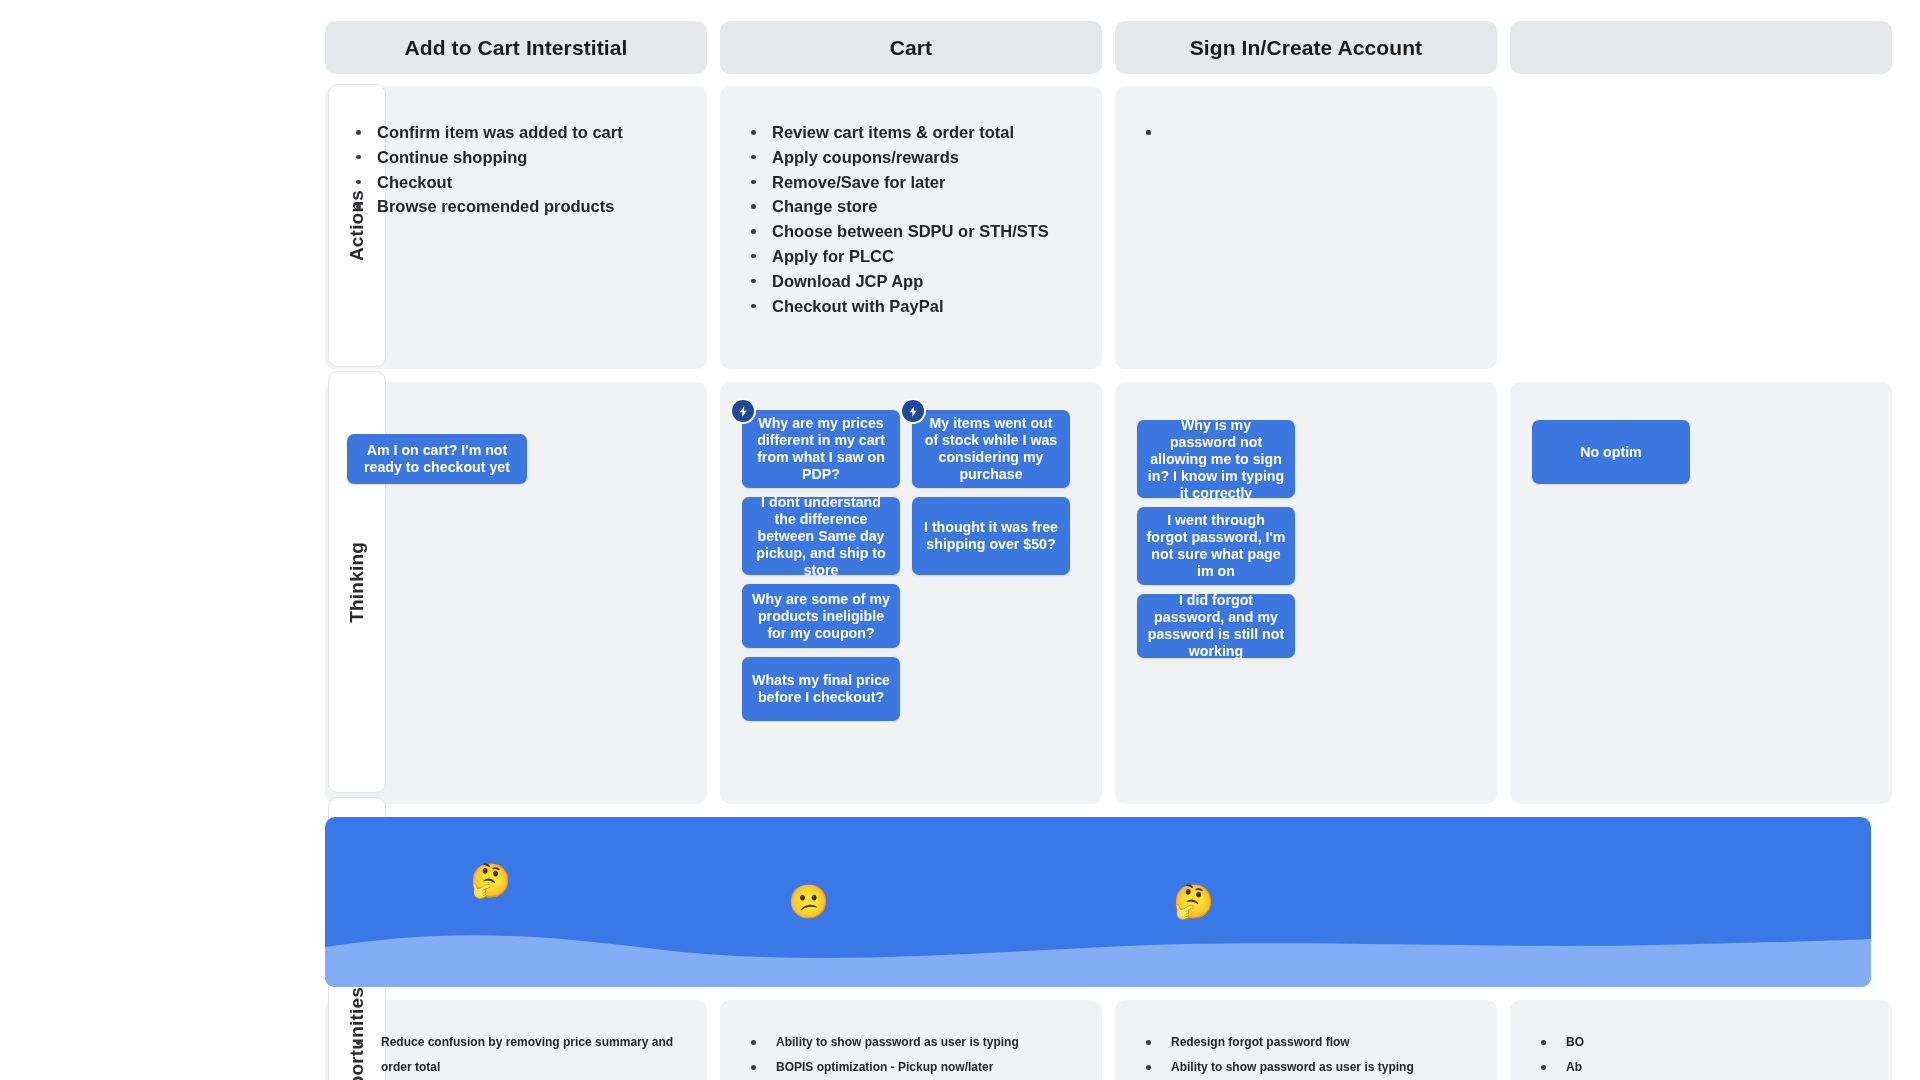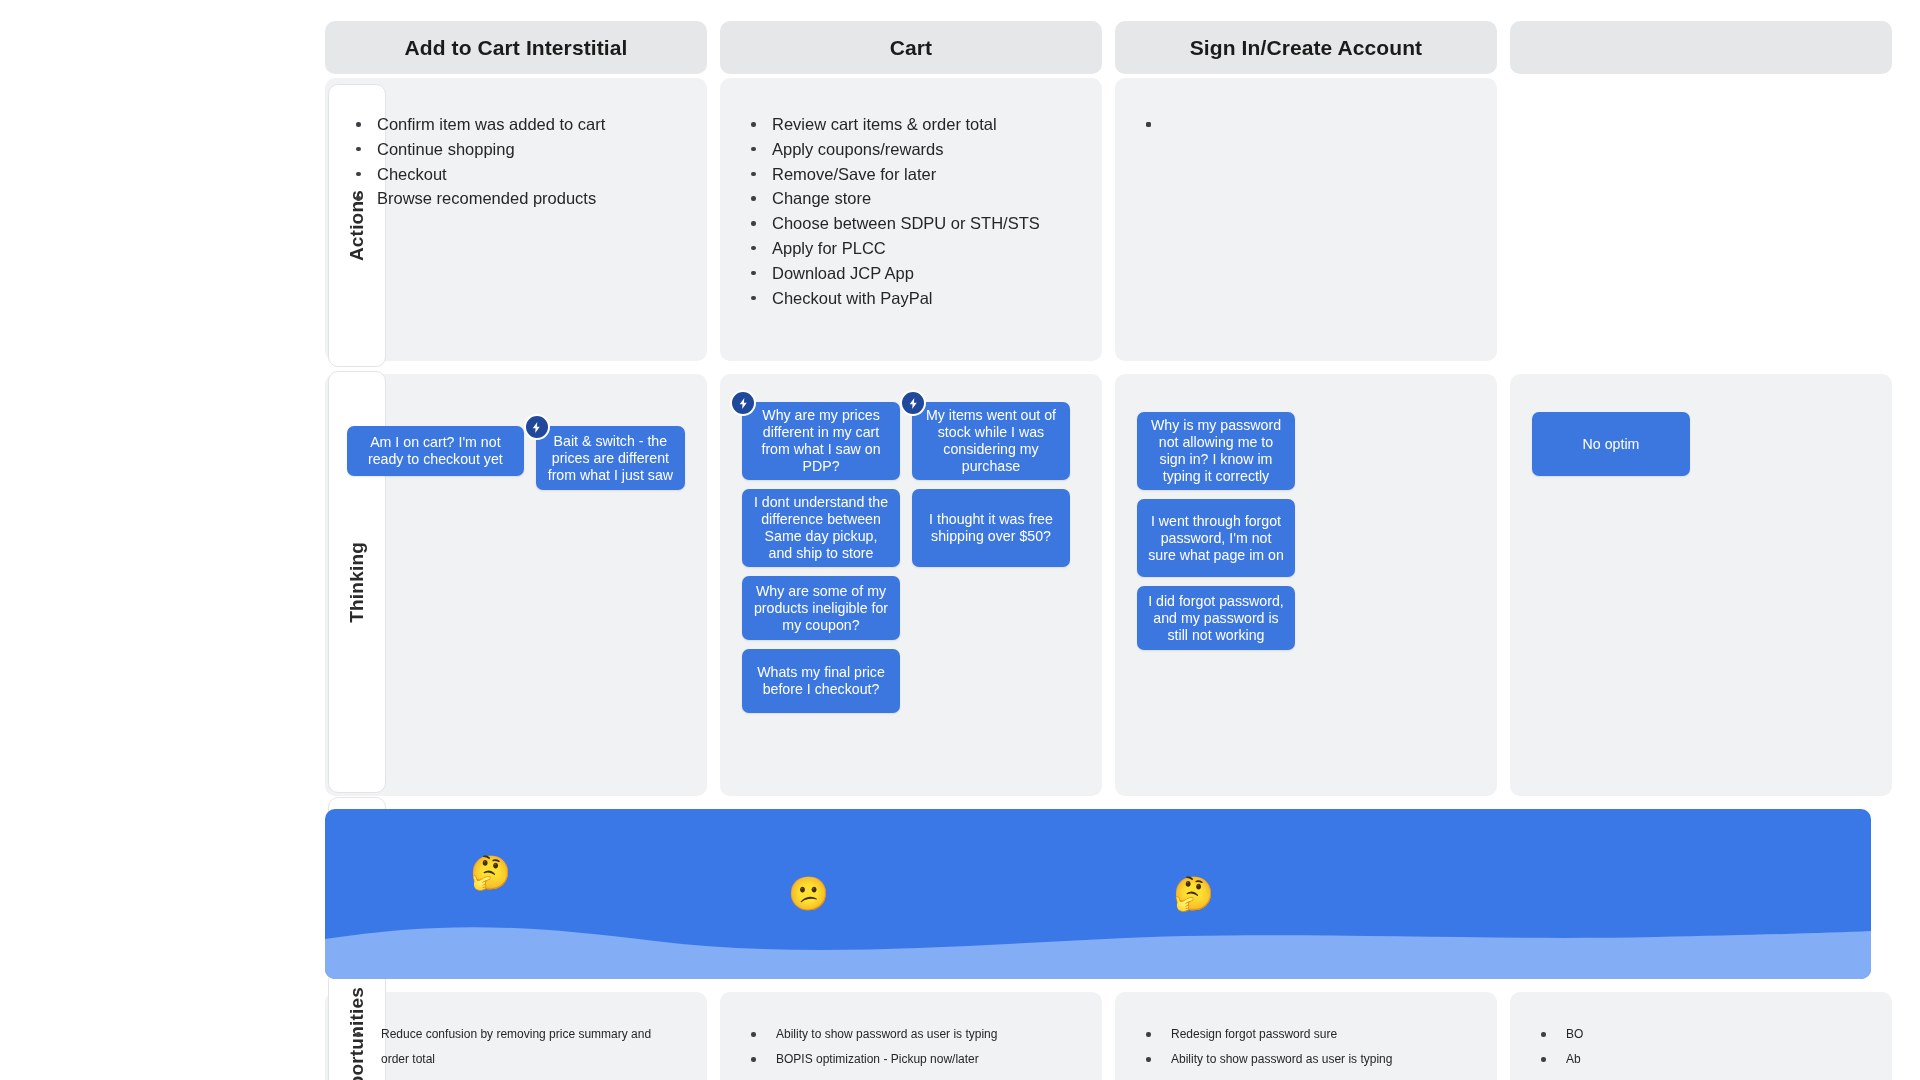--- a/index.html
+++ b/index.html
@@ -23,21 +23,21 @@
     align-items: stretch;
     gap: 13px;
     padding-left: 325px;      
     margin-bottom: 13px;
   }
 
   
   .col { width: 382px; flex: 0 0 382px; }
 
   
-  .header-row { margin-bottom: 4px; padding-top: 11px; }
+  .header-row { margin-bottom: 12px; padding-top: 11px; }
   .col-header {
     background: #e6e7e9;
     border-radius: 10px;
     height: 53px;
     display: flex;
     align-items: center;
     justify-content: center;
     color: #1b1b1b;
     font-size: 21px;
     font-weight: bold;
@@ -73,20 +73,21 @@
   .rail-emotions { top: 797px; height: 170px; }
   .rail-opps     { top: 971px; height: 160px; }
 
   
   .panel {
     background: #f1f2f4;
     border-radius: 10px;
     width: 100%;
     height: 100%;
     overflow: hidden;
+    font-weight: bold;
   }
 
   
   .actions-row { height: 283px; }
   .actions-row .panel { padding: 34px 26px 20px 26px; }
   .bullets { list-style: none; }
   .bullets li {
     position: relative;
     padding-left: 26px;
     font-size: 16.5px;
@@ -253,30 +254,20 @@
 
   <div class="grid-row thinking-row">
 
     <div class="col">
       <div class="panel" style="padding-top:52px;">
         <div class="note-col" style="width:180px;">
           <div class="note-wrap">
             <div class="note h50">Am I on cart? I'm not ready to checkout yet</div>
           </div>
         </div>
-        <div class="note-col" style="width:152px;">
-          <div class="note-wrap">
-            <div class="bolt-badge">
-              <svg viewBox="0 0 24 24" aria-hidden="true">
-                  <path fill="#ffffff" d="M13.5 2 5 13.2h5.2L9.6 22 18 10.6h-5.3z"></path>
-                </svg>
-            </div>
-            <div class="note h64">Bait &amp; switch - the prices are different from what I just saw</div>
-          </div>
-        </div>
       </div>
     </div>
 
     <div class="col">
       <div class="panel">
         <div class="note-col">
           <div class="note-wrap">
             <div class="bolt-badge">
               <svg viewBox="0 0 24 24" aria-hidden="true">
                   <path fill="#ffffff" d="M13.5 2 5 13.2h5.2L9.6 22 18 10.6h-5.3z"></path>
@@ -362,21 +353,21 @@
         <ul class="bullets">
           <li class="nowrap-clip">Ability to show password as user is typing</li>
           <li class="nowrap-clip">BOPIS optimization - Pickup now/later</li>
 
         </ul>
       </div>
     </div>
     <div class="col">
       <div class="panel">
         <ul class="bullets">
-          <li class="nowrap-clip">Redesign forgot password sure</li>
+          <li class="nowrap-clip">Redesign forgot password flow</li>
           <li class="nowrap-clip">Ability to show password as user is typing</li>
 
         </ul>
       </div>
     </div>
     <div class="col">
       <div class="panel">
         <ul class="bullets">
           <li class="nowrap-clip">BO</li>
           <li class="nowrap-clip">Ab</li>

